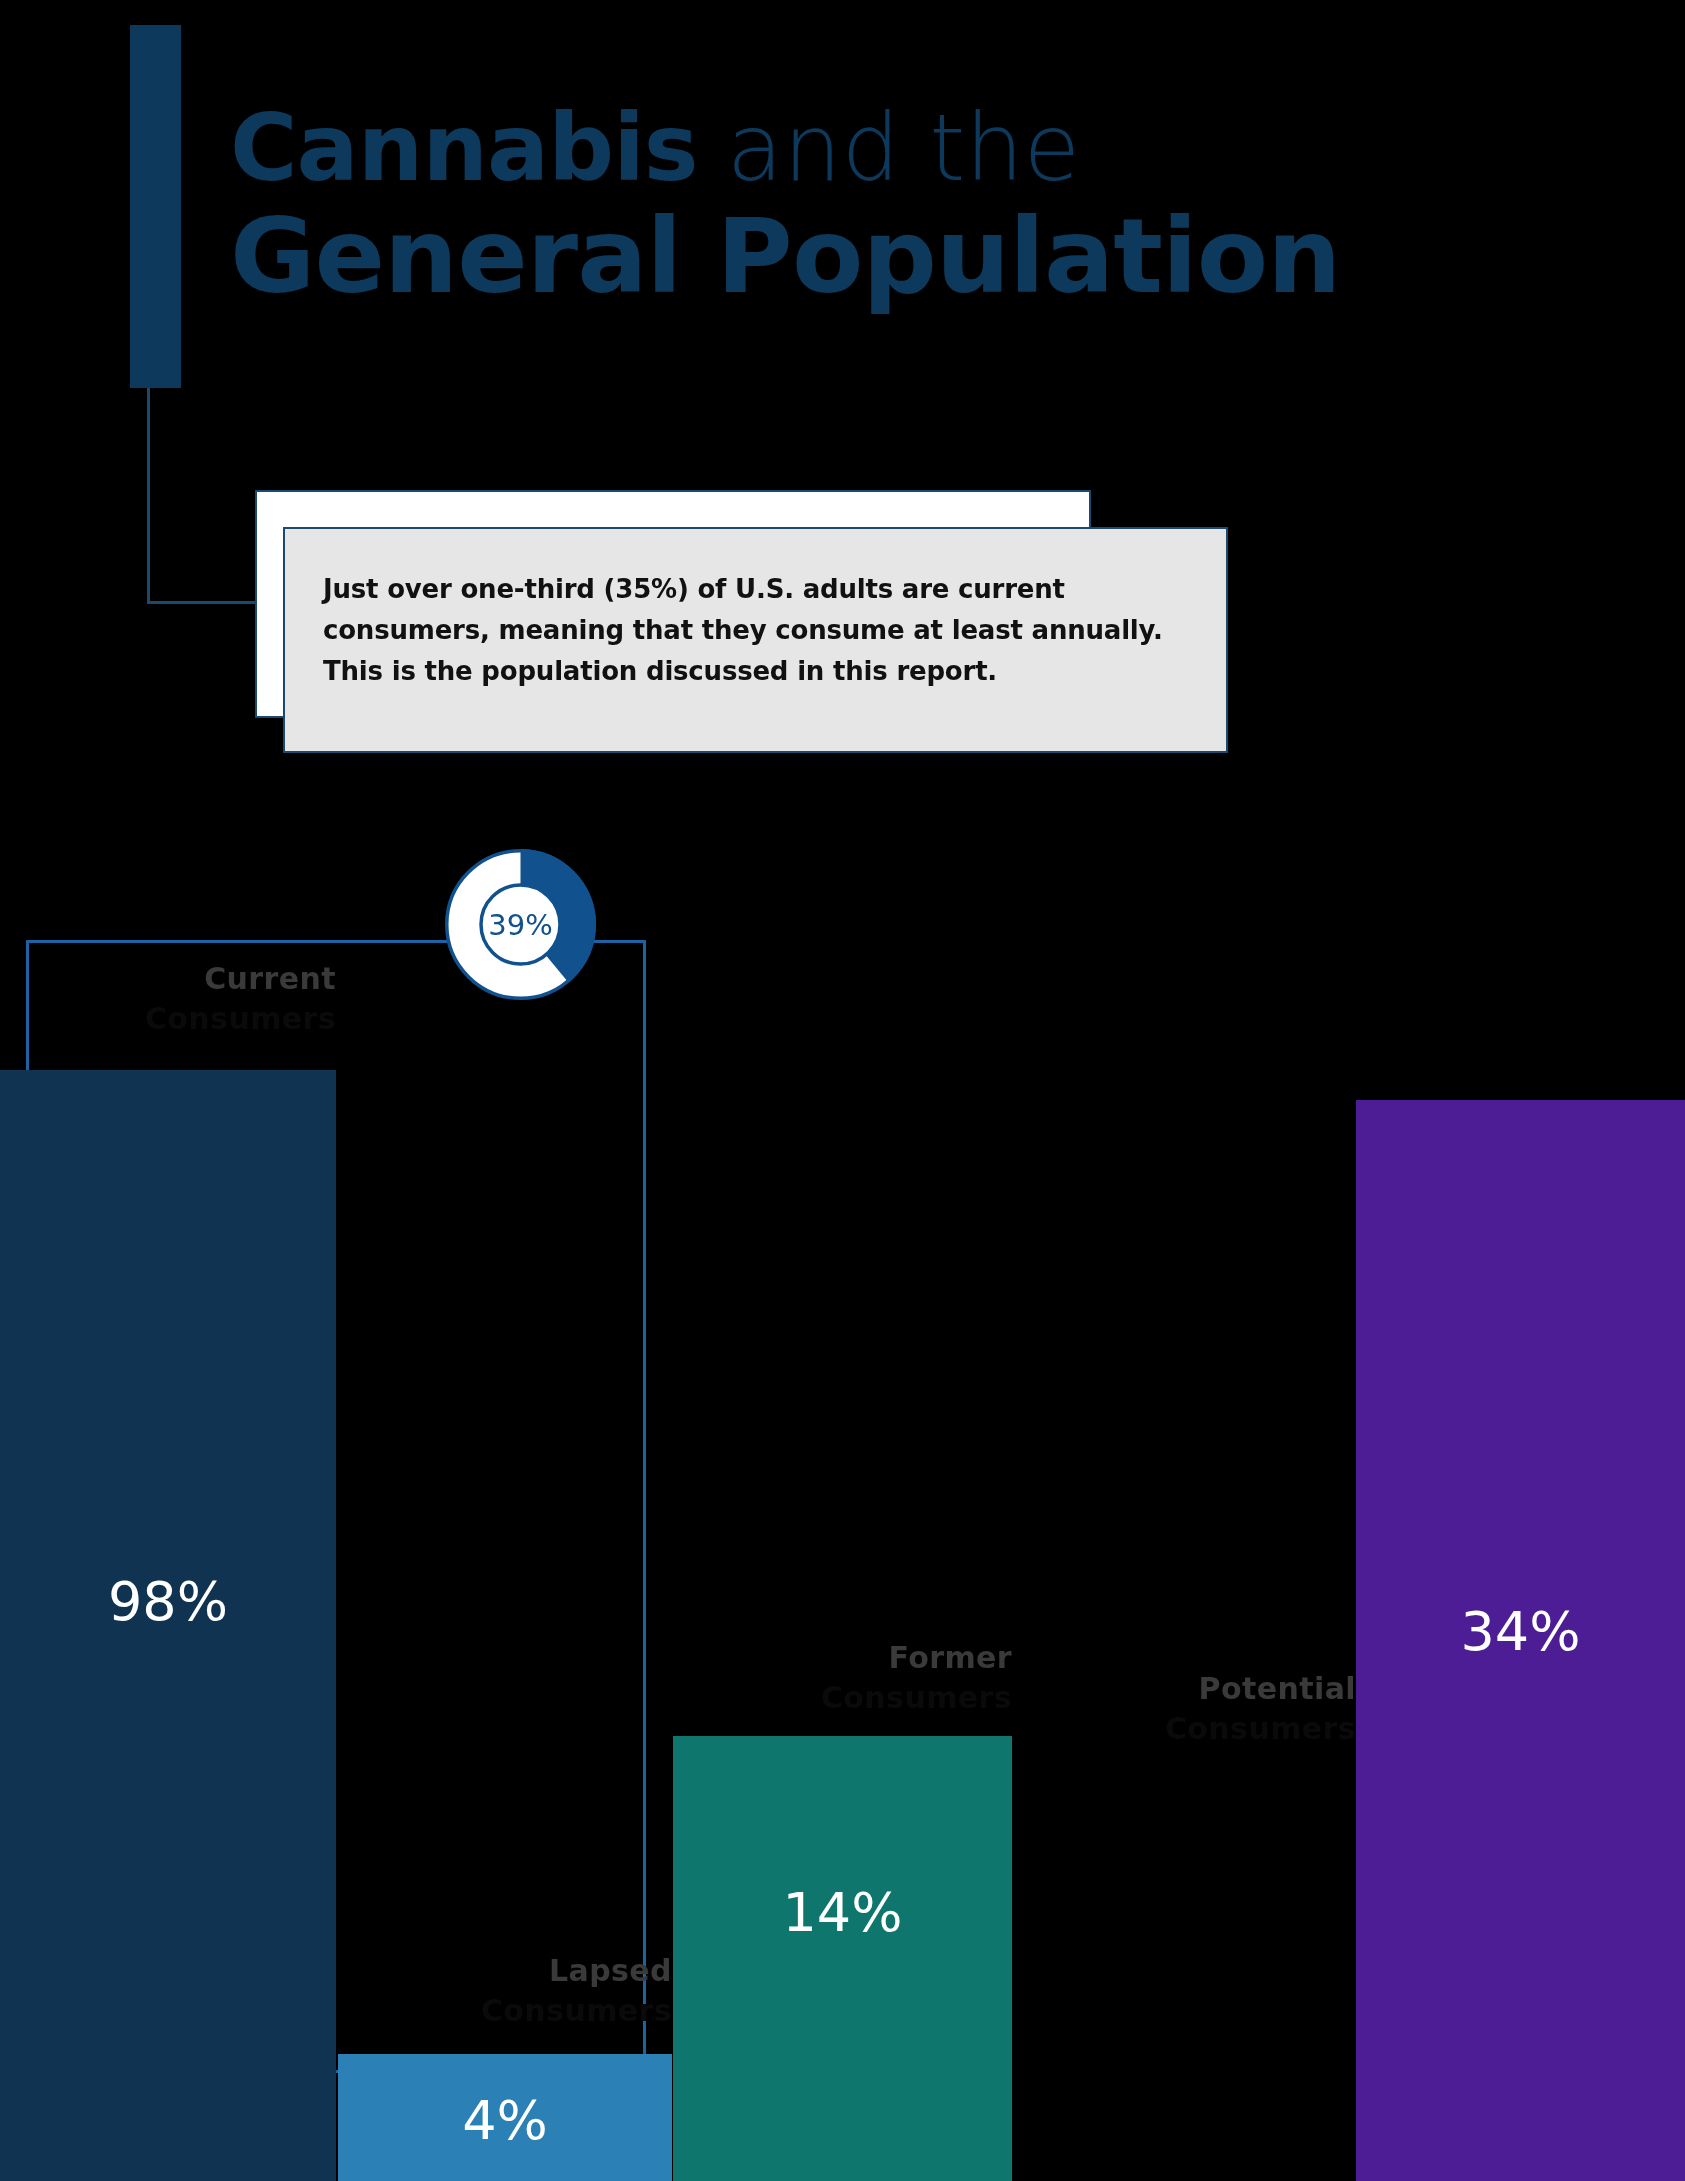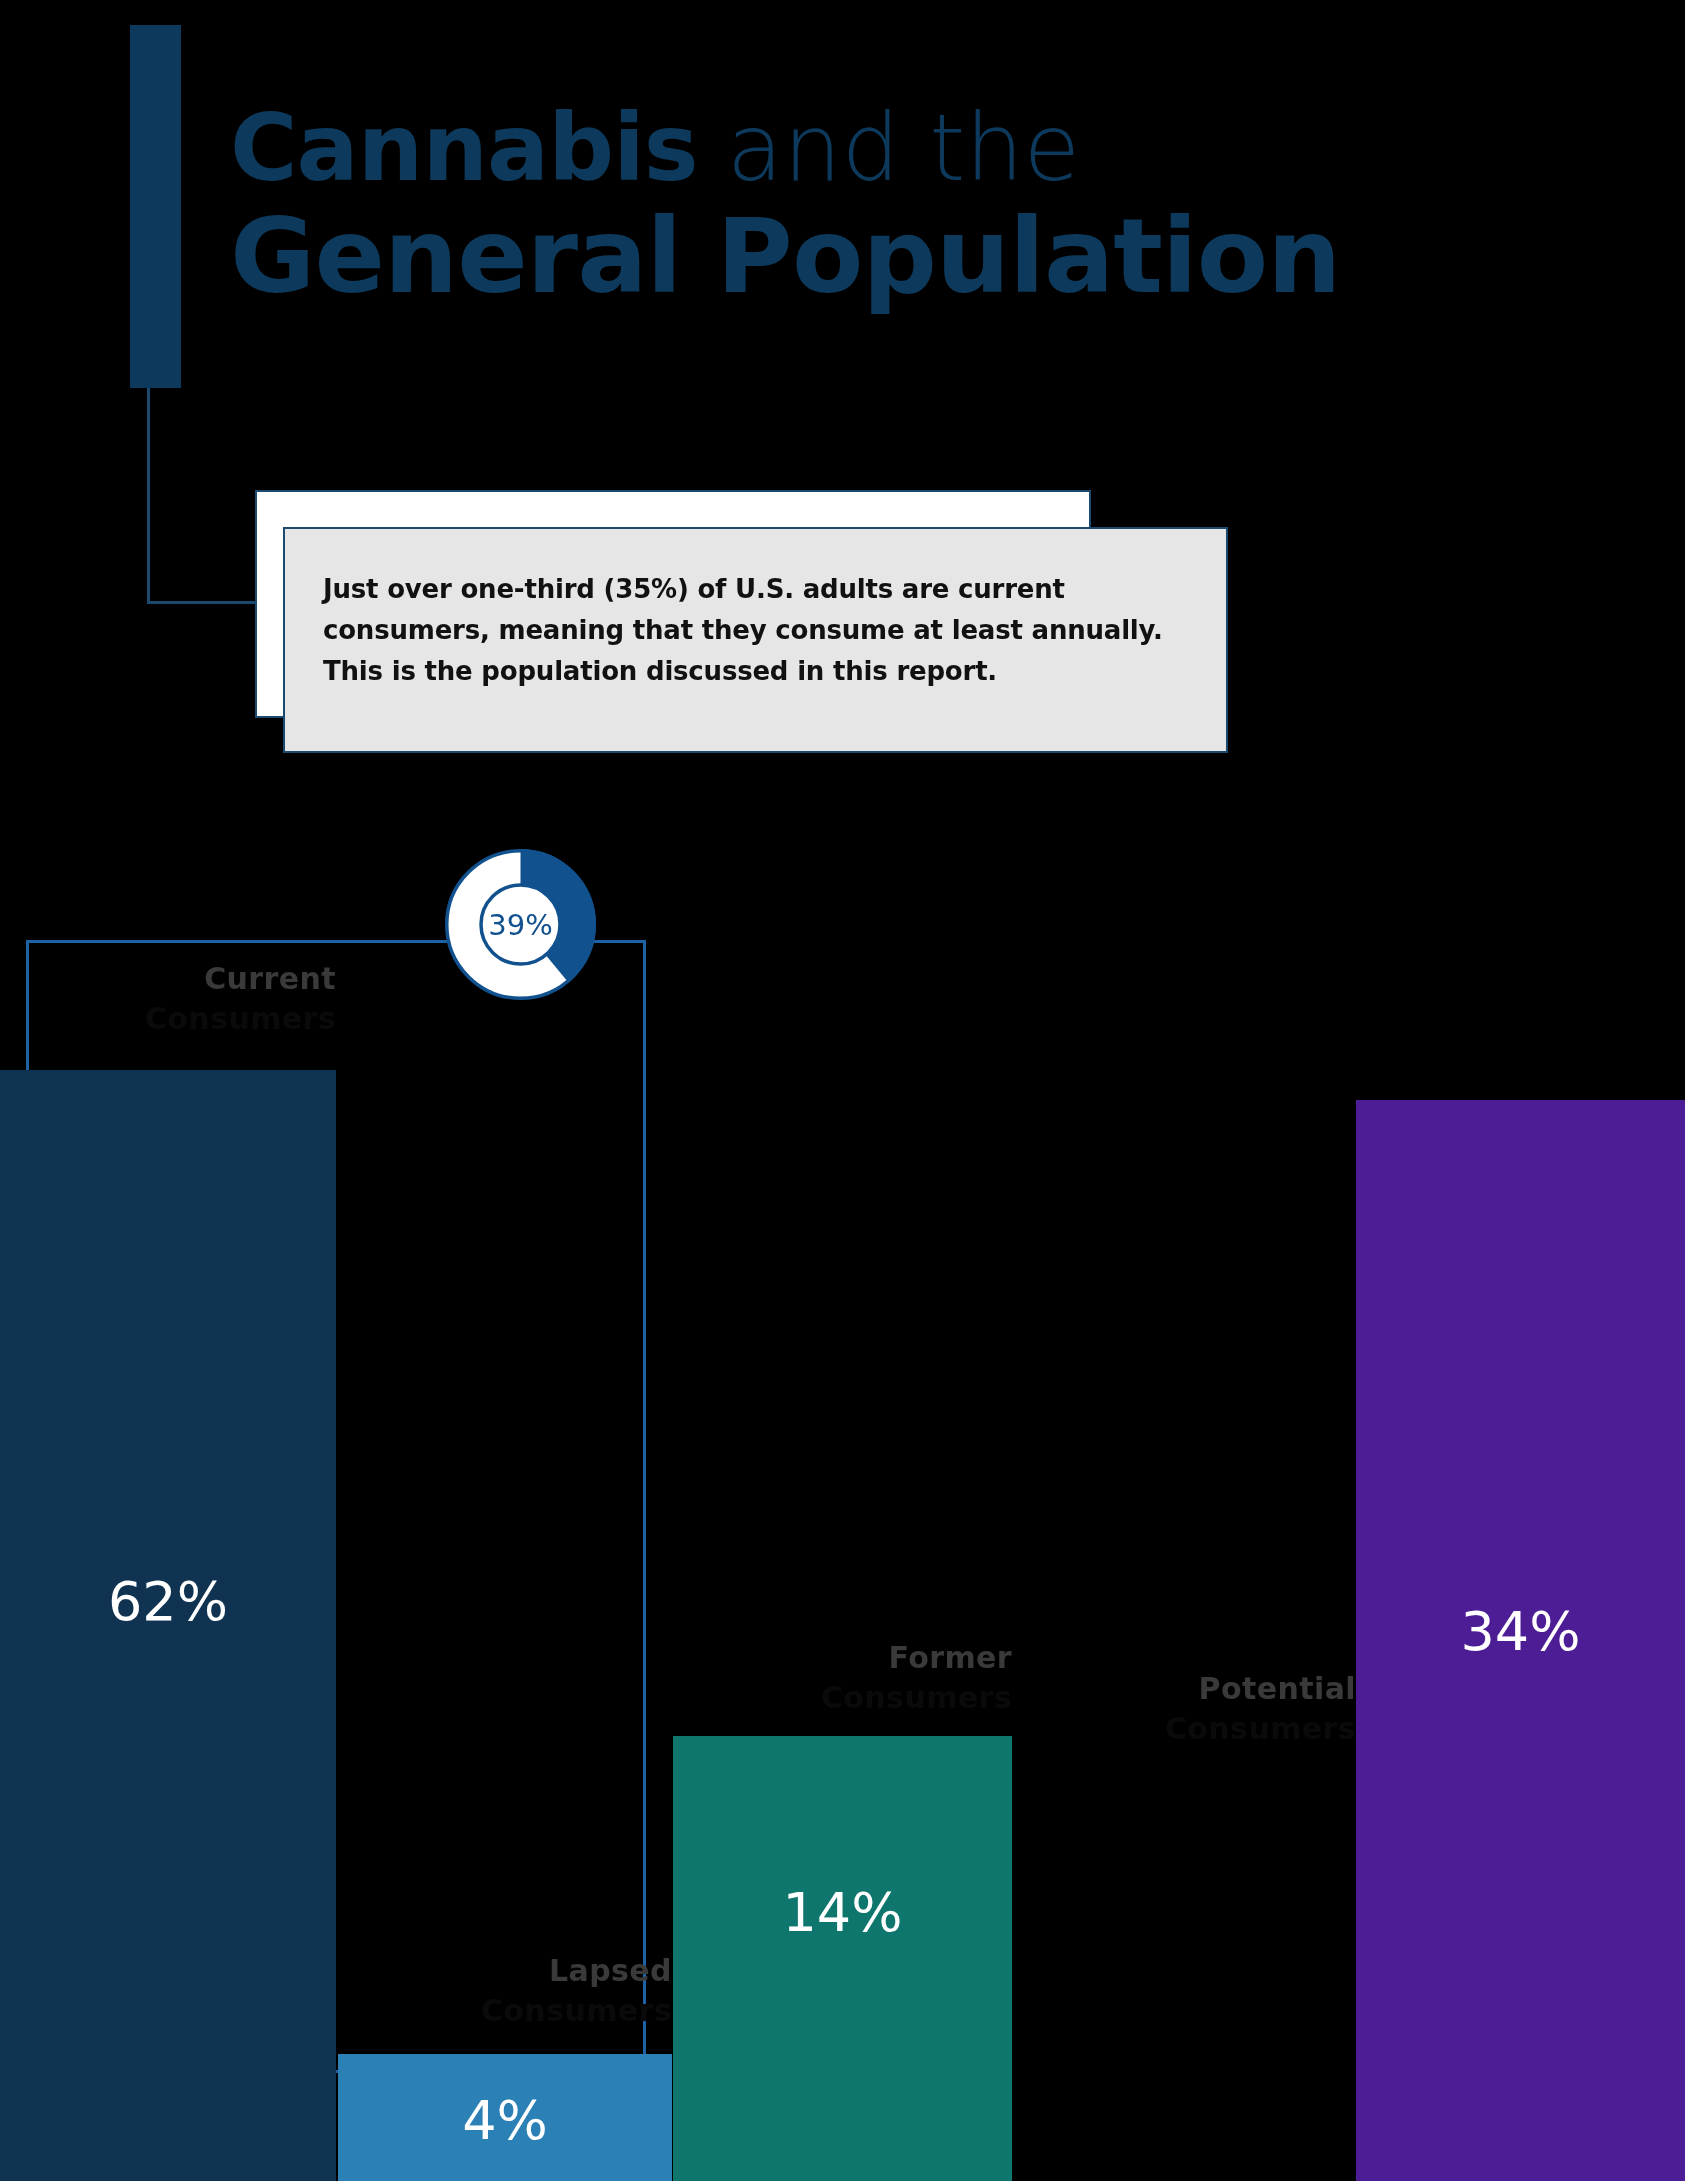--- a/index.html
+++ b/index.html
@@ -176,21 +176,21 @@
 
   <div class="callout-white"></div>
   <div class="callout-grey"></div>
   <div class="callout-text">Just over one-third (35%) of U.S. adults are current consumers, meaning that they consume at least annually. This is the population discussed in this report.</div>
 
   <div class="chart-outline"></div>
 
   <div class="bars">
 
     <div class="bar" style="left:0px; width:336px; height:1111px; background:#0F3350;">
-      <span class="bar-value" style="margin-top:500px;">62%</span>
+      <span class="bar-value" style="margin-top:500px;">98%</span>
     </div>
 
     <div class="bar" style="left:338px; width:334px; height:127px; background:#2B80B5;">
       <span class="bar-value" style="margin-top:35px;">4%</span>
     </div>
 
     <div class="bar" style="left:673px; width:339px; height:445px; background:#0f766e;">
       <span class="bar-value" style="margin-top:145px;">14%</span>
     </div>
 

